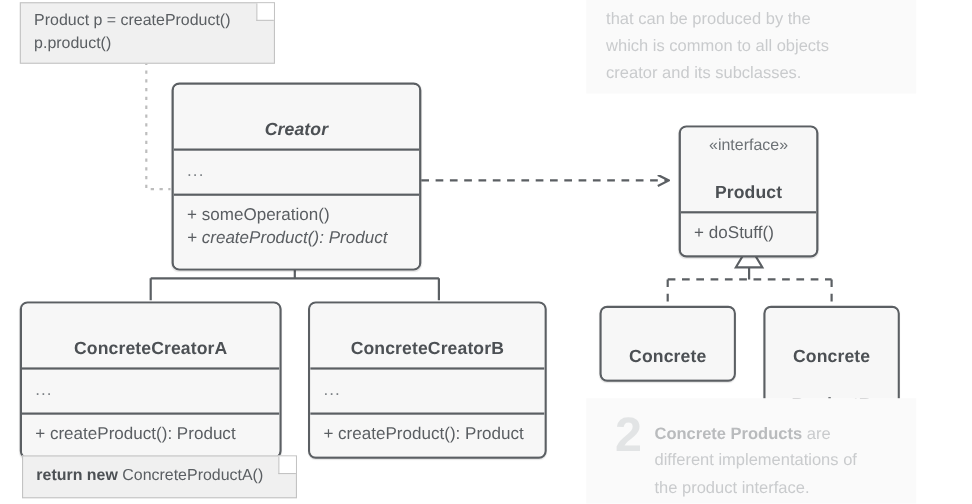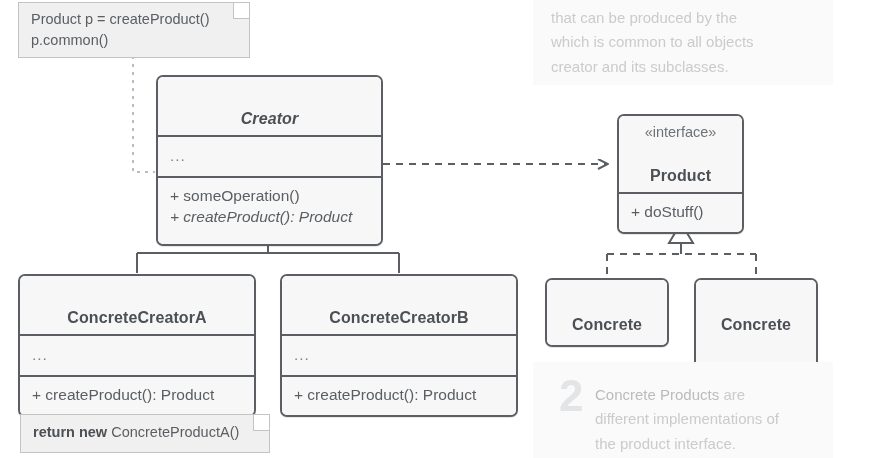--- a/index.html
+++ b/index.html
@@ -121,21 +121,21 @@
     line-height: 1.62;
   }
   .caption .num {
     position: absolute;
     font-size: 44px;
     font-weight: bold;
     color: #e2e4e5;
     line-height: 1;
   }
   .caption .body b {
-    font-weight: normal;
+    font-weight: bold;
     color: #b9bbbd;
     margin-top: 41px;
   }
 </style>
 </head>
 <body>
 
 <div class="canvas">
 
   <svg class="links" viewBox="0 0 884 458">
@@ -170,21 +170,21 @@
     </g>
 
     <g>
       <path d="M137,392 L137,414" fill="none" stroke="#bdbdbd" stroke-width="2" stroke-dasharray="3,5"></path>
     </g>
   </svg>
 
   <div class="note" style="left:18px; top:2px; width:232px;">
     <span class="fold"></span>
     <div>Product p = createProduct()</div>
-    <div>p.common()</div>
+    <div>p.product()</div>
   </div>
 
   <div class="uml-box" style="left:156px; top:75px; width:227px;">
     <div class="uml-compartment">
       <div class="uml-title abstract">Creator</div>
     </div>
     <div class="uml-compartment" style="padding-top:10px;padding-bottom:12px;">
       <div class="uml-dots">...</div>
     </div>
     <div class="uml-compartment" style="padding-top:8px;padding-bottom:17px;">
@@ -208,21 +208,21 @@
       <div class="uml-title">ConcreteCreatorA</div>
     </div>
     <div class="uml-compartment" style="padding-top:10px;padding-bottom:12px;">
       <div class="uml-dots">...</div>
     </div>
     <div class="uml-compartment" style="padding-top:8px;padding-bottom:9px;">
       <div class="uml-member">+ createProduct(): Product</div>
     </div>
   </div>
 
-  <div class="uml-box" style="left:280px; top:274px; width:238px;">
+  <div class="uml-box" style="left:280px; top:274px; width:217px;">
     <div class="uml-compartment">
       <div class="uml-title">ConcreteCreatorB</div>
     </div>
     <div class="uml-compartment" style="padding-top:10px;padding-bottom:12px;">
       <div class="uml-dots">...</div>
     </div>
     <div class="uml-compartment" style="padding-top:8px;padding-bottom:9px;">
       <div class="uml-member">+ createProduct(): Product</div>
     </div>
   </div>

